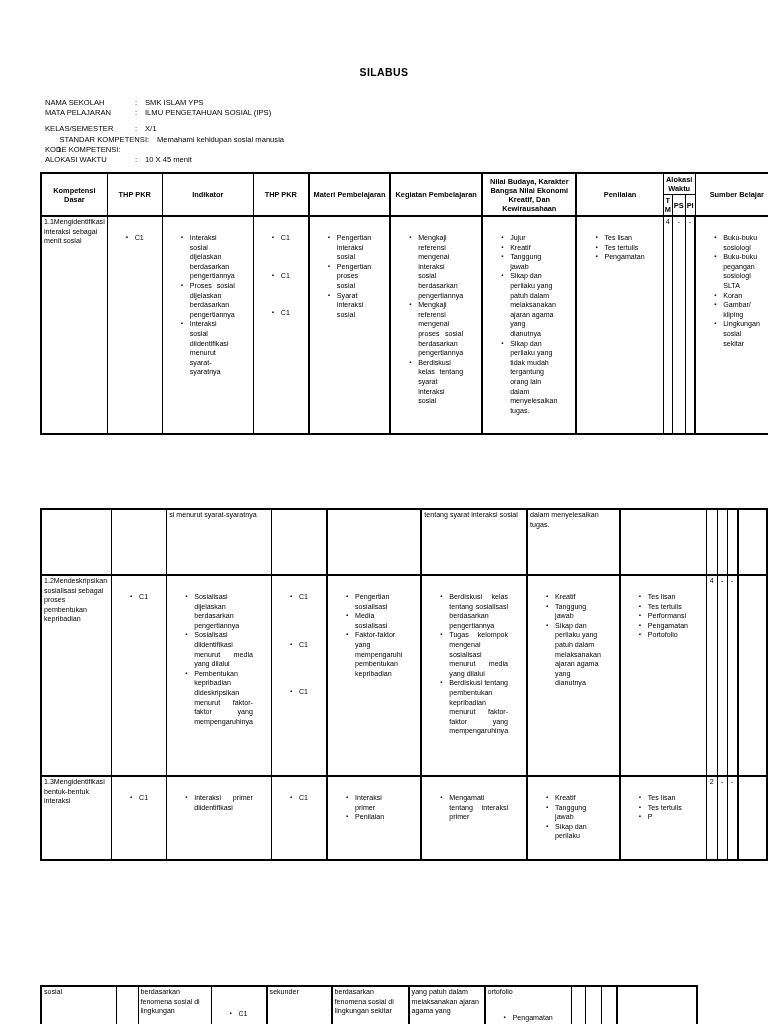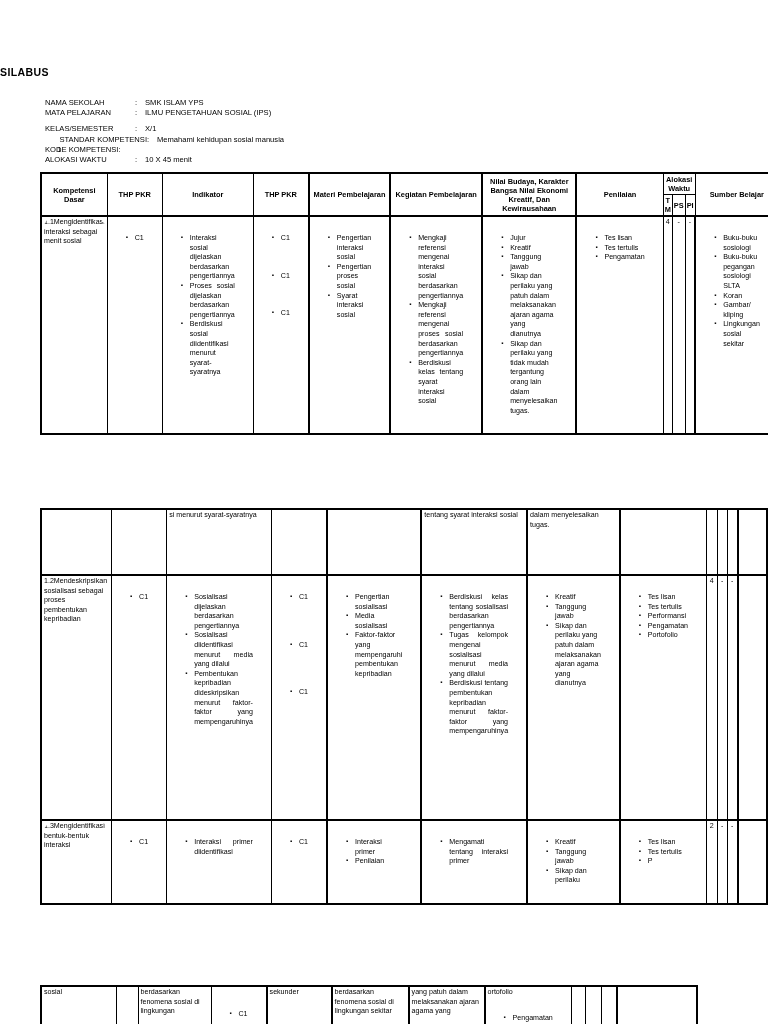--- a/index.html
+++ b/index.html
@@ -21,20 +21,21 @@
     height: 1024px;
     box-sizing: border-box;
   }
 
   
   .doc-title {
     position: absolute;
     top: 66px;
     left: 0;
     width: 768px;
+    text-align: center;
     font-size: 10.5px;
     font-weight: bold;
     letter-spacing: 0.4px;
   }
 
   
   .meta {
     position: absolute;
     top: 98px;
     left: 45px;
@@ -76,21 +77,21 @@
     text-align: center;
     vertical-align: middle;
     font-weight: bold;
     font-size: 7.4px;
     line-height: 9px;
     padding: 1px 1px;
   }
   .thick-l { border-left: 2px solid #000 !important; }
   .thick-r { border-right: 2px solid #000 !important; }
   .thick-t { border-top: 2px solid #000 !important; }
-  .thick-b { border-bottom: 2px solid #000 !important; border-radius: 14px; }
+  .thick-b { border-bottom: 2px solid #000 !important; }
 
   ul.bl {
     margin: 16px;
     padding: 0 0 0 9px;
     list-style: none;
   }
   ul.bl > li {
     position: relative;
     margin: 0 0 0 0;
     padding: 0 0 0 0;
@@ -180,21 +181,21 @@
         <td class="thick-l thick-b">1.1Mengidentifikasi interaksi sebagai menit sosial</td>
         <td class="thick-b">
           <ul class="bl plain">
             <li>C1</li>
           </ul>
         </td>
         <td class="thick-b">
           <ul class="bl">
             <li>Interaksi sosial dijelaskan berdasarkan pengertiannya</li>
             <li>Proses sosial dijelaskan berdasarkan pengertiannya</li>
-            <li>Berdiskusi sosial diidentifikasi menurut syarat-syaratnya</li>
+            <li>Interaksi sosial diidentifikasi menurut syarat-syaratnya</li>
           </ul>
         </td>
         <td class="thick-b">
           <ul class="bl plain">
             <li style="margin-bottom:28px">C1</li>
             <li style="margin-bottom:28px">C1</li>
             <li>C1</li>
           </ul>
         </td>
         <td class="thick-b thick-l">
@@ -268,21 +269,21 @@
         <td class="thick-t thick-l"></td>
         <td class="thick-t thick-l">tentang syarat interaksi sosial</td>
         <td class="thick-t thick-l">dalam menyelesaikan tugas.</td>
         <td class="thick-t thick-l"></td>
         <td class="thick-t"></td>
         <td class="thick-t"></td>
         <td class="thick-t"></td>
         <td class="thick-t thick-r thick-l"></td>
       </tr>
 
-      <tr style="height:245px">
+      <tr style="height:201px">
         <td class="thick-l thick-t">1.2Mendeskripsikan sosialisasi sebagai proses pembentukan kepribadian</td>
         <td class="thick-t">
           <ul class="bl plain">
             <li>C1</li>
           </ul>
         </td>
         <td class="thick-t">
           <ul class="bl">
             <li>Sosialisasi dijelaskan berdasarkan pengertiannya</li>
             <li>Sosialisasi diidentifikasi menurut media yang dilalui</li>

